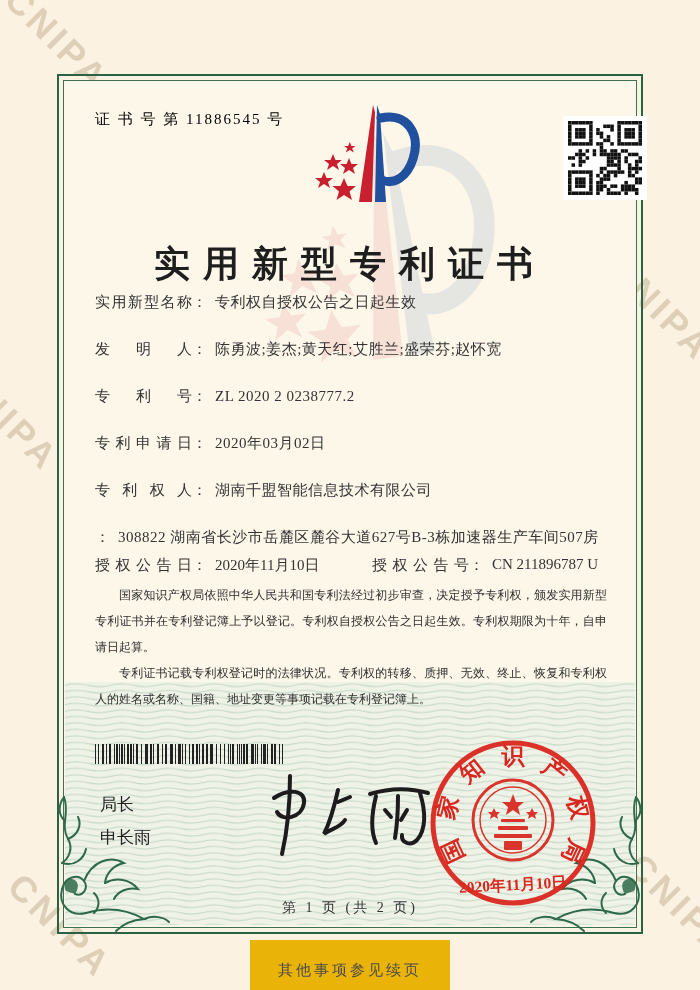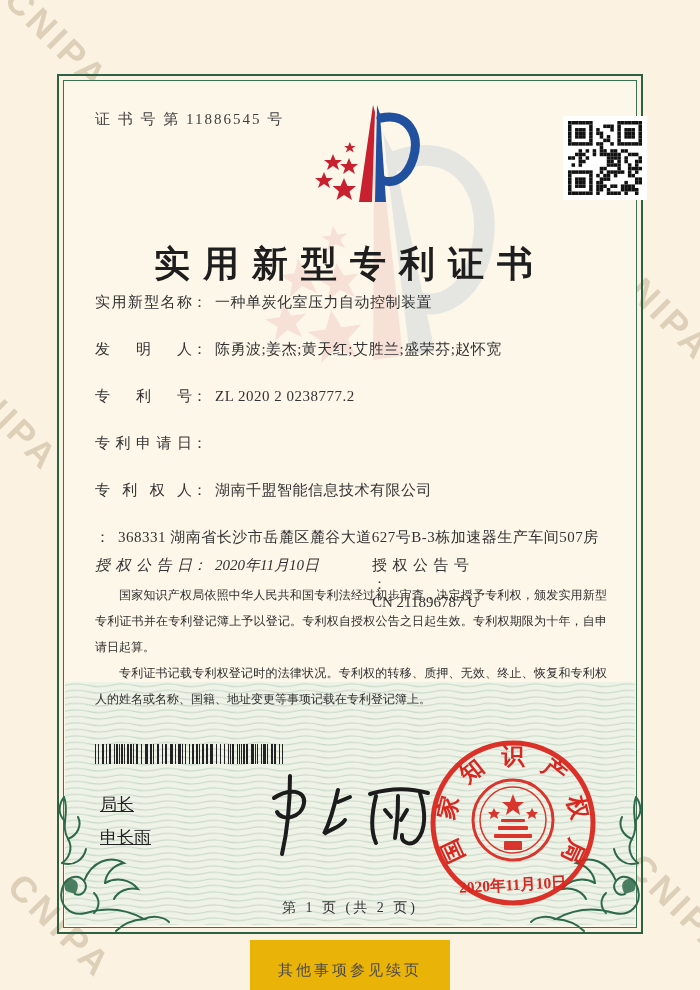--- a/index.html
+++ b/index.html
@@ -11,44 +11,44 @@
   .wm.edge{font-size:36px;color:rgba(186,166,132,0.45);}
   .wm.faint{font-size:58px;color:rgba(120,112,100,0.10);}
   
   .frame-outer{position:absolute;left:57px;top:74px;width:582px;height:856px;border:2px solid #2c6144;}
   .frame-inner{position:absolute;left:63px;top:80px;width:572px;height:846px;border:1px solid #3a7154;background:#fdf7ea;}
   .wave-band{position:absolute;left:65px;top:682px;width:570px;height:243px;}
   .ornament{position:absolute;width:120px;height:140px;}
   .orn-l{left:50px;top:793px;}
   .orn-r{left:530px;top:793px;transform:scaleX(-1);}
   
-  .cert-no{position:absolute;left:95px;top:110px;font-size:15px;letter-spacing:2px;color:#404040;}
+  .cert-no{position:absolute;left:95px;top:110px;font-size:15px;letter-spacing:2px;color:#000000;}
   .logo{position:absolute;left:297px;top:102px;width:126px;height:104px;}
   .logo-wm{position:absolute;left:210px;top:130px;width:300px;height:240px;opacity:0.10;transform:rotate(-8deg);}
   .qr{position:absolute;left:563px;top:116px;width:84px;height:84px;background:#fff;}
   .qr svg{position:absolute;left:5px;top:5px;}
   .title{position:absolute;left:0;top:212px;width:700px;text-align:center;font-size:36px;font-weight:bold;
          letter-spacing:13px;color:#1e1e1e;margin-top:28px;}
   
   .fields{position:absolute;left:95px;top:292px;width:515px;font-size:15px;color:#333;}
   .frow{display:flex;margin-bottom:26px;line-height:21px;}
   .lbl{width:97px;text-align:justify;text-align-last:justify;flex:none;}
   .colon{flex:none;margin-right:8px;}
   .val{flex:1;letter-spacing:0.5px;}
   .grant-row{position:absolute;left:95px;top:556px;width:540px;font-size:15px;color:#333;display:flex;}
-  .grant-left{display:flex;width:277px;font-style:italic;}
-  .grant-right{display:flex;flex-direction:column;}
+  .grant-left{display:flex;width:277px;}
+  .grant-right{display:flex;}
   
   .body-text{position:absolute;left:95px;top:582px;width:512px;font-size:12px;line-height:26px;
              color:#2e2e2e;text-align:justify;font-family:"Liberation Serif","DejaVu Serif",serif;}
   .body-text p{margin:0;text-indent:2em;}
   .barcode{position:absolute;left:95px;top:744px;width:190px;height:20px;}
   
   .director{position:absolute;left:100px;top:788px;font-family:"Liberation Sans","DejaVu Sans",sans-serif;
-            font-size:17px;color:#222;line-height:33px;text-decoration:underline;}
+            font-size:17px;color:#222;line-height:33px;}
   .signature{position:absolute;left:252px;top:768px;width:200px;height:100px;}
   .seal{position:absolute;left:428px;top:738px;width:170px;height:170px;}
   .page-footer{position:absolute;left:0;top:899px;width:700px;text-align:center;font-size:14px;color:#333;letter-spacing:3px;}
   .bottom-note{position:absolute;left:250px;top:940px;width:200px;text-align:center;font-size:15px;color:#4a4a4a;
                background:#eab308;padding:21px 0;letter-spacing:3px;}
 </style>
 </head>
 <body>
 
 <div class="page">
@@ -349,49 +349,50 @@
         <rect x="21.142857142857142" y="70.47619047619048" width="3.5238095238095237" height="3.5238095238095237" fill="#111"></rect>
       </svg>
     </div>
 
   <div class="title">实用新型专利证书</div>
 
   <div class="fields" id="fieldList">
     <div class="frow">
       <span class="lbl">实用新型名称</span>
         <span class="colon">：</span>
-      <span class="val">一种单炭化室压力自动控制装置</span>
+      <span class="val">专利权自授权公告之日起生效</span>
     </div>
 
     <div class="frow">
       <span class="lbl">发明人</span>
         <span class="colon">：</span>
       <span class="val">陈勇波;姜杰;黄天红;艾胜兰;盛荣芬;赵怀宽</span>
     </div>
 
     <div class="frow">
       <span class="lbl">专利号</span>
         <span class="colon">：</span>
       <span class="val">ZL 2020 2 0238777.2</span>
     </div>
 
     <div class="frow">
       <span class="lbl">专利申请日</span>
         <span class="colon">：</span>
+      <span class="val">2020年03月02日</span>
     </div>
 
     <div class="frow">
       <span class="lbl">专利权人</span>
         <span class="colon">：</span>
       <span class="val">湖南千盟智能信息技术有限公司</span>
     </div>
 
     <div class="frow">
         <span class="colon">：</span>
-      <span class="val">368331 湖南省长沙市岳麓区麓谷大道627号B-3栋加速器生产车间507房</span>
+      <span class="val">308822 湖南省长沙市岳麓区麓谷大道627号B-3栋加速器生产车间507房</span>
     </div>
   </div>
 
   <div class="grant-row">
     <div class="grant-left">
       <span class="lbl">授权公告日</span>
         <span class="colon">：</span>
       <span>2020年11月10日</span>
     </div>
     <div class="grant-right">

